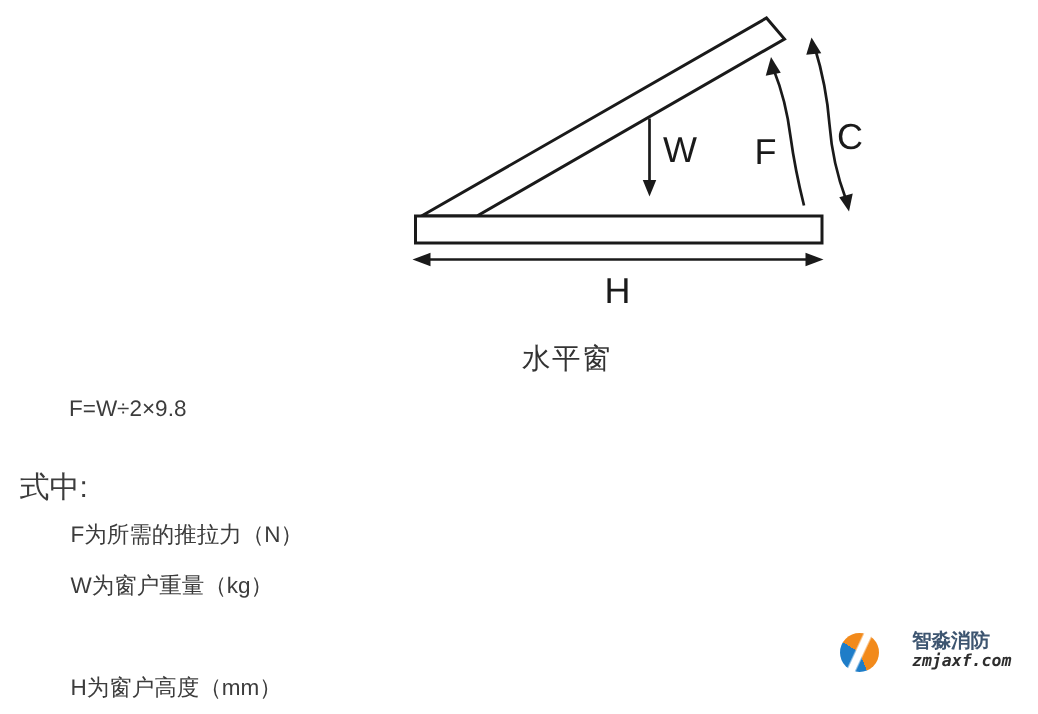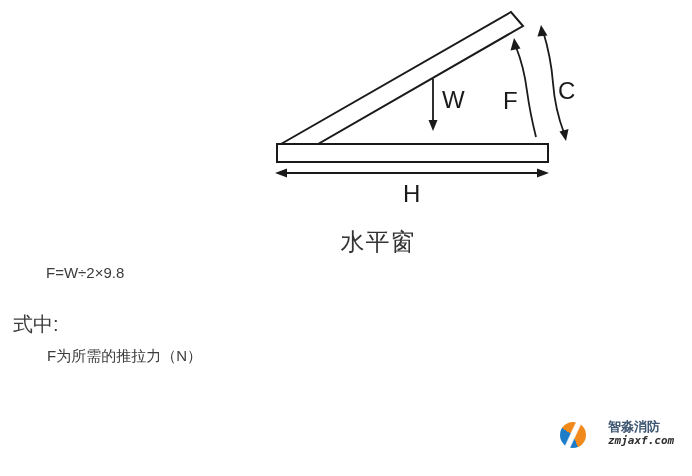--- a/index.html
+++ b/index.html
@@ -13,21 +13,21 @@
   }
 
   
   .diagram-svg { position: absolute; left: 0; top: 0; }
   .diagram-caption {
     position: absolute;
     left: 318px;
     top: 226px;
     width: 120px;
     text-align: center;
-    font-size: 24px;
+    font-size: 19px;
     color: #333333;
     letter-spacing: 1px;
   }
 
   
   .formula {
     position: absolute;
     left: 46px;
     top: 264px;
     font-size: 15px;
@@ -117,20 +117,22 @@
     <text x="503" y="109" font-size="24" font-weight="500" fill="#1a1a1a">F</text>
     <text x="558" y="99" font-size="24" font-weight="500" fill="#1a1a1a">C</text>
     <text x="403" y="202" font-size="24" font-weight="500" fill="#1a1a1a">H</text>
   </svg>
 
   <div class="diagram-caption">水平窗</div>
 
   <div class="formula">F=W÷2×9.8</div>
   <div class="where-label">式中:</div>
   <div class="definition def-0">F为所需的推拉力（N）</div>
+  <div class="definition def-1">W为窗户重量（kg）</div>
+  <div class="definition def-3">H为窗户高度（mm）</div>
 
   <div class="logo">
     <div class="logo-mark"></div>
     <div class="logo-text">
       <div class="logo-name">智淼消防</div>
       <div class="logo-domain">zmjaxf.com</div>
     </div>
   </div>
 
 </div>

